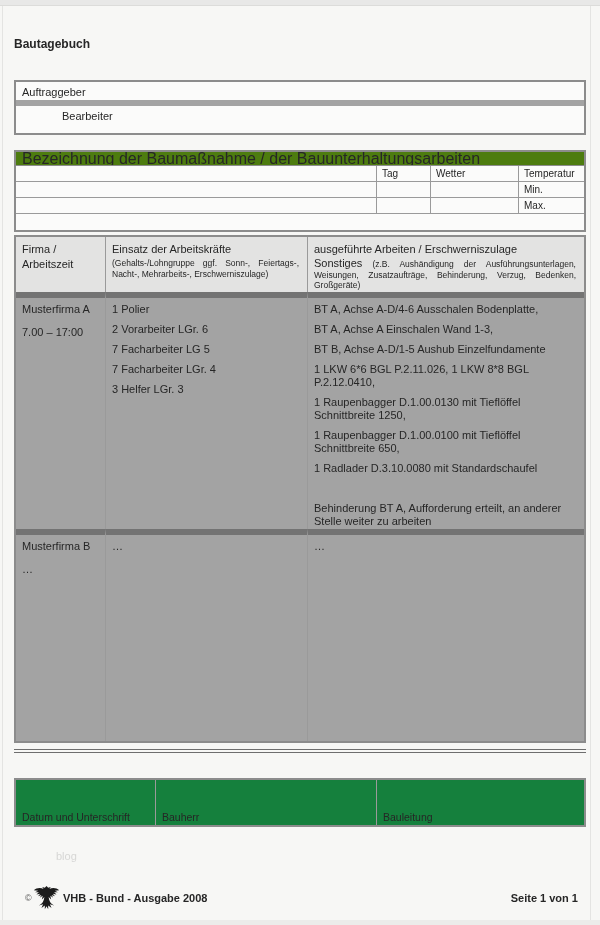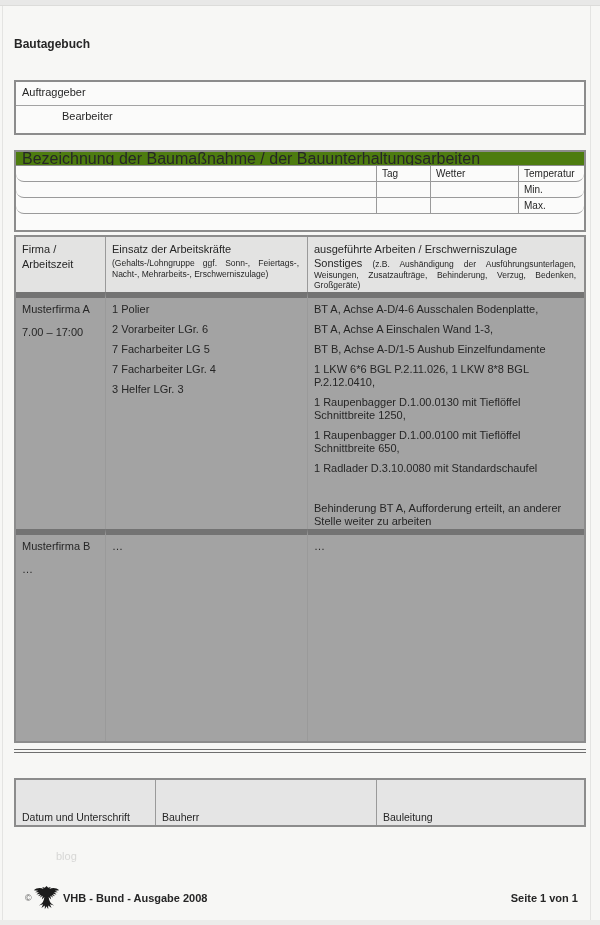--- a/index.html
+++ b/index.html
@@ -12,27 +12,27 @@
   }
   .edge-top    { position:absolute; left:0; top:0; width:600px; height:6px; background:#e8e8e7; border-bottom:1px solid #dcdcda; }
   .edge-left   { position:absolute; left:2px; top:6px; width:1px; height:919px; background:#e4e4e2; }
   .edge-right  { position:absolute; left:590px; top:6px; width:1px; height:919px; background:#e4e4e2; }
   .edge-bottom { position:absolute; left:0; top:920px; width:600px; height:5px; background:#ececea; }
 
   .doc-title { position:absolute; left:14px; top:37px; font-size:12px; font-weight:bold; }
 
   
   .client-box { position:absolute; left:14px; top:80px; width:572px; height:55px; border:2px solid #8c8c8c; background:#fbfbfa; }
-  .client-row { height:24px; border-bottom:1px solid #a3a3a3; font-size:11px; padding:4px 0 0 6px; }
+  .client-row { height:24px; border-bottom:6px solid #a3a3a3; font-size:11px; padding:4px 0 0 6px; }
   .client-row:last-child { border-bottom:none; height:27px;padding-left:46px; }
 
   
   .project-box { position:absolute; left:14px; top:150px; width:572px; border:2px solid #8c8c8c; background:#fbfbfa; }
   .project-header { height:14px; line-height:13px; background:#4d7c0f; border-bottom:1px solid #8c8c8c; font-size:16px; padding-left:6px; overflow:hidden; }
-  .project-grid-row { display:flex; height:16px; border-bottom:1px solid #9a9a9a;border-radius:8px; }
+  .project-grid-row { display:flex; height:16px; border-bottom:1px solid #9a9a9a; }
   .pg-c1 { width:360px; }
   .pg-c2 { width:54px;  border-left:1px solid #9a9a9a; }
   .pg-c3 { width:88px;  border-left:1px solid #9a9a9a; }
   .pg-c4 { flex:1;      border-left:1px solid #9a9a9a; }
   .project-grid-row div { font-size:10px; line-height:15px; padding-left:5px; overflow:hidden; }
   .project-empty-row { height:16px; }
 
   
   .work-table {
     position:absolute; left:14px; top:235px; width:572px; height:508px;
@@ -48,21 +48,21 @@
   .wt-cell p { font-size:11px; line-height:13px; margin:0 0 7px 0; }
   .wt-cell p:empty { min-height:13px; }
   .firma-name { margin-bottom:10px !important; }
 
   
   .double-rule { position:absolute; left:14px; top:749px; width:572px; height:4px;
     border-top:1px solid #6e6e6e; border-bottom:1px solid #6e6e6e; }
 
   
   .signature-box { position:absolute; left:14px; top:778px; width:572px; height:49px;
-    border:2px solid #8c8c8c; background:#e5e5e5; display:flex; }
+    border:2px solid #8c8c8c; background:#15803d; display:flex; }
   .sig-cell { position:relative; }
   .sig-cell + .sig-cell { border-left:1px solid #9a9a9a; }
   .sig-c1 { width:139px; } .sig-c2 { width:221px; } .sig-c3 { flex:1; }
   .sig-label { position:absolute; left:6px; bottom:2px; font-size:10.5px; white-space:nowrap; }
 
   
   .watermark { position:absolute; left:56px; top:850px; font-size:11px; color:#d7d7d5; }
   .copyright { position:absolute; left:25px; top:893px; font-size:9px; color:#555; }
   .eagle { position:absolute; left:33px; top:883px; width:27px; height:28px; }
   .eagle svg { width:100%; height:100%; fill:#1b1b1b; }

